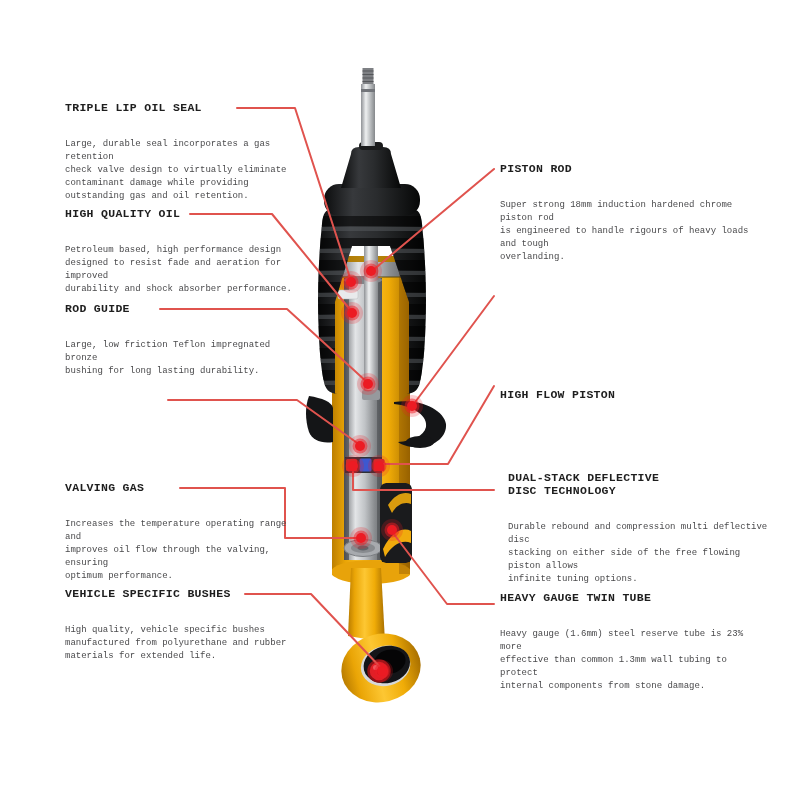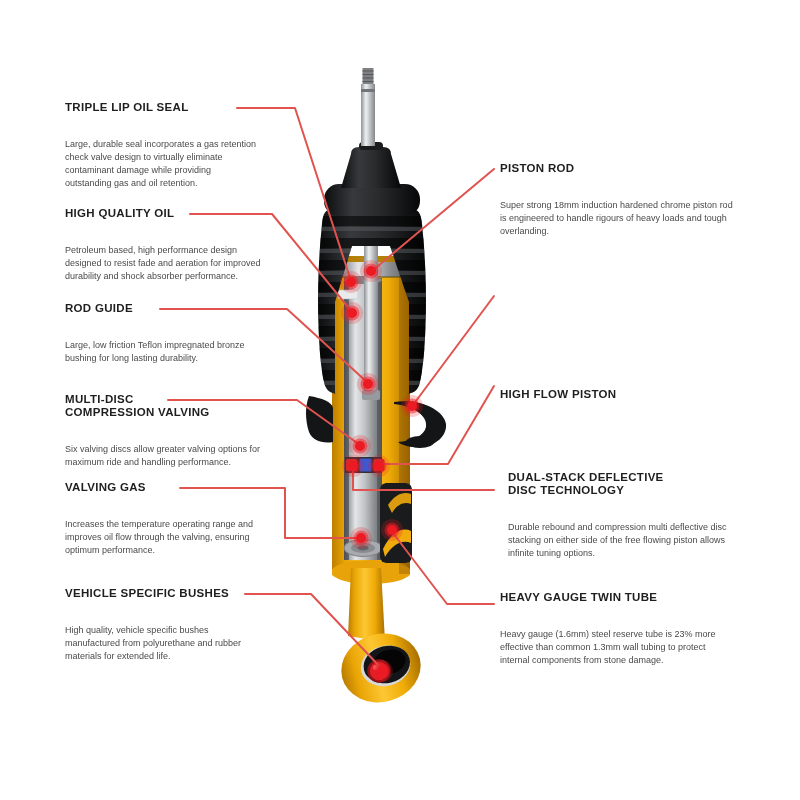--- a/index.html
+++ b/index.html
@@ -1,18 +1,18 @@
 <!DOCTYPE html>
 <html><head>
 <meta charset="utf-8">
 <style>
   html,body{margin:0;padding:0;background:#ffffff;}
   #stage{
     position:relative;width:800px;height:800px;background:#ffffff;overflow:hidden;
-    font-family:Liberation Sans, sans-serif;
+    font-family:Liberation Mono, monospace;
   }
   #art{position:absolute;left:0;top:0;}
   .callout{position:absolute;}
   .co-title{
     font-size:11.5px;font-weight:bold;color:#1e1e1e;letter-spacing:.3px;
     line-height:13px;white-space:pre-line;
   }
   .co-desc{
     margin-top:24px;font-size:9px;color:#4a4a4c;line-height:13px;white-space:pre-line;
   }
@@ -226,26 +226,20 @@
     <div class="co-title">HIGH QUALITY OIL</div>
     <div class="co-desc">Petroleum based, high performance design
 designed to resist fade and aeration for improved
 durability and shock absorber performance.</div>
   </div>
   <div class="callout" style="left:65px;top:302px;width:240px">
     <div class="co-title">ROD GUIDE</div>
     <div class="co-desc">Large, low friction Teflon impregnated bronze
 bushing for long lasting durability.</div>
   </div>
-  <div class="callout" style="left:65px;top:393px;width:240px">
-    <div class="co-title">MULTI-DISC
-COMPRESSION VALVING</div>
-    <div class="co-desc">Six valving discs allow greater valving options for
-maximum ride and handling performance.</div>
-  </div>
   <div class="callout" style="left:65px;top:481px;width:240px">
     <div class="co-title">VALVING GAS</div>
     <div class="co-desc">Increases the temperature operating range and
 improves oil flow through the valving, ensuring
 optimum performance.</div>
   </div>
   <div class="callout" style="left:65px;top:587px;width:240px">
     <div class="co-title">VEHICLE SPECIFIC BUSHES</div>
     <div class="co-desc">High quality, vehicle specific bushes
 manufactured from polyurethane and rubber

